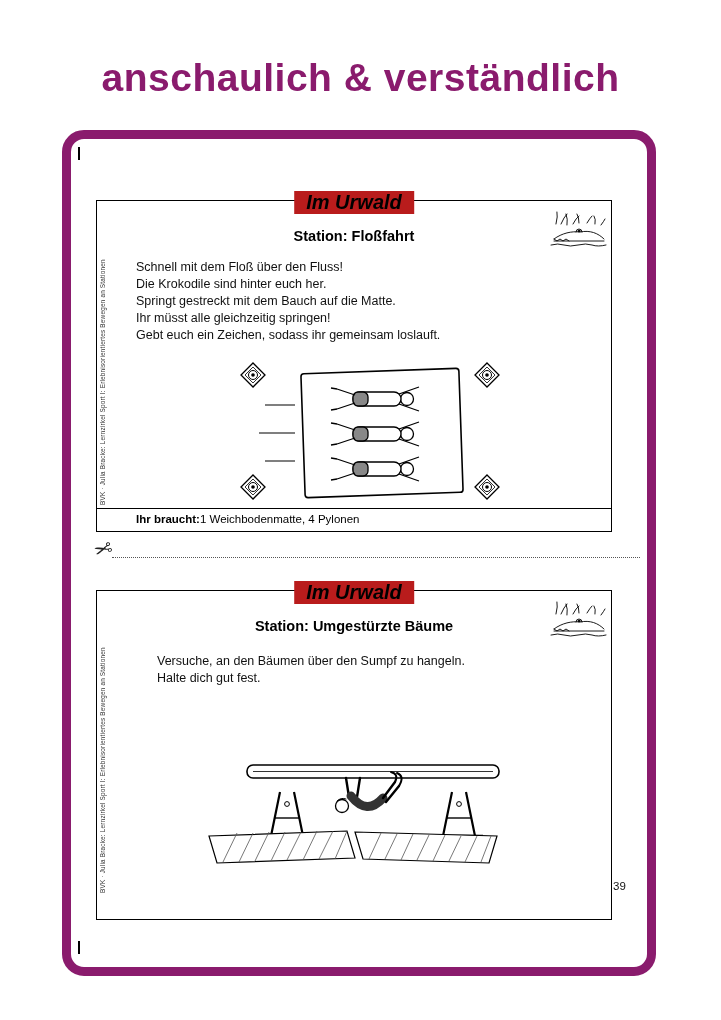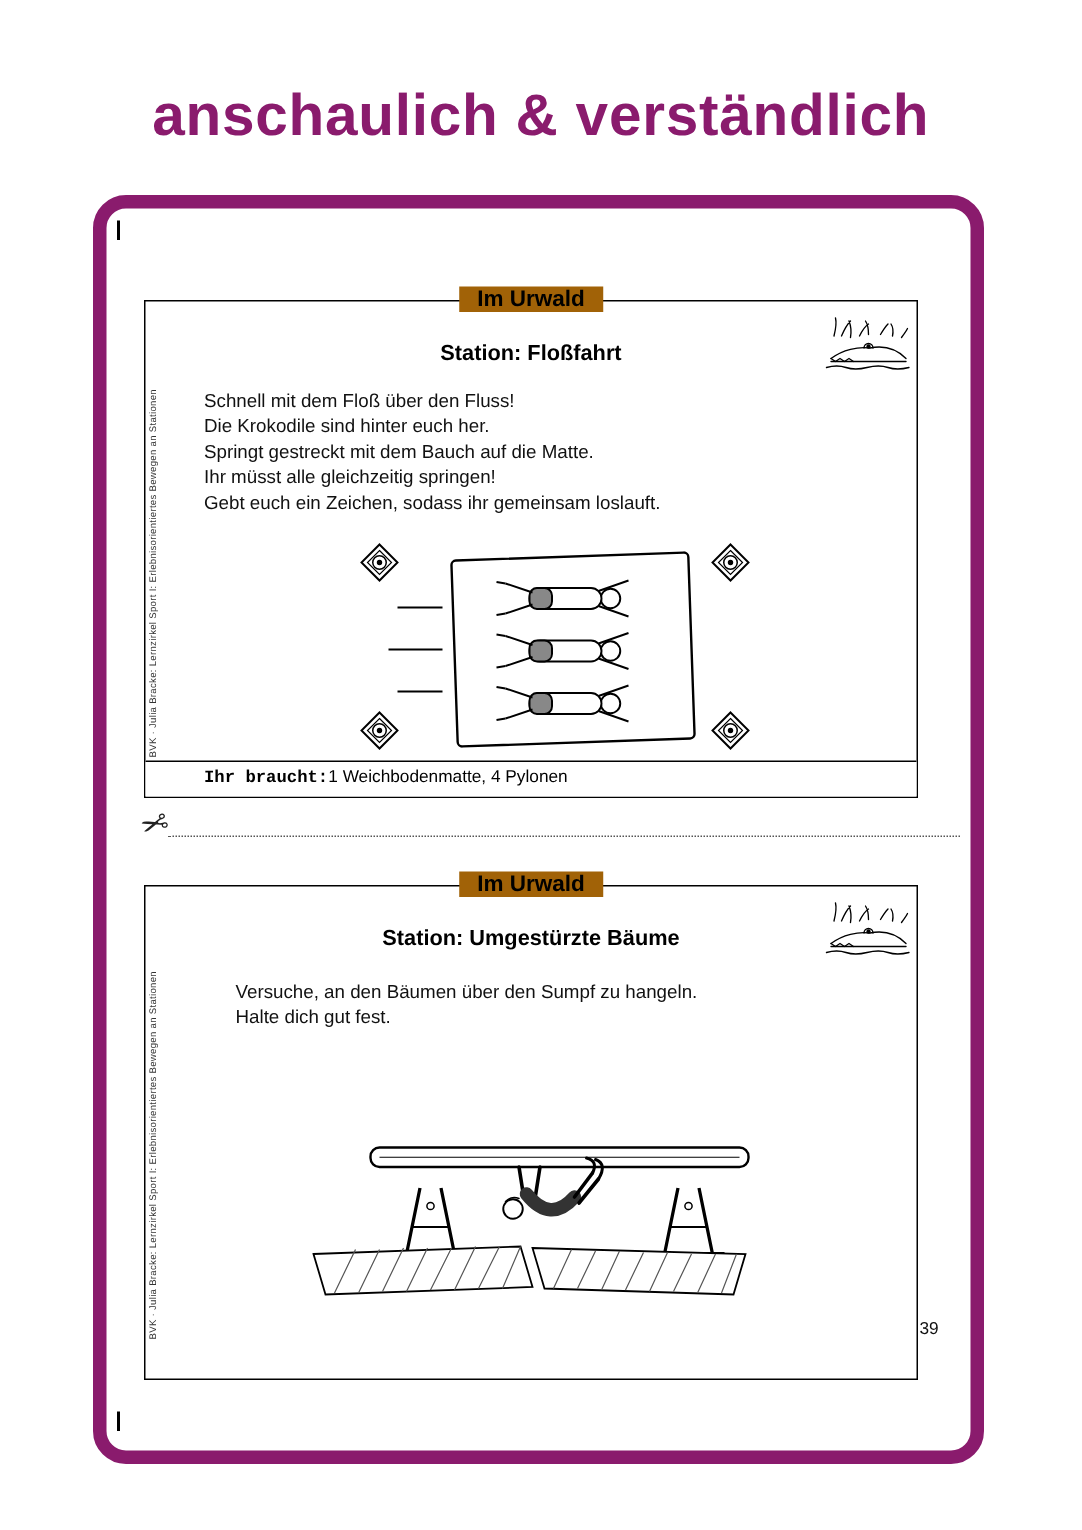--- a/index.html
+++ b/index.html
@@ -19,22 +19,23 @@
   .reg-mark { position:absolute; width:2px; height:13px; background:#000; }
   .reg-top { left:78px; top:147px; }
   .reg-bottom { left:78px; top:941px; }
 
   .card { position:absolute; background:#fff; border:1.3px solid #000; }
   .card1 { left:96px; top:200px; width:514px; height:330px; }
   .card2 { left:96px; top:590px; width:514px; height:328px; }
 
   .card-header {
     position:absolute; top:-10px; left:50%; transform:translateX(-50%);
-    background:#a16207; padding:0 12px; font-size:15px; font-weight:bold;
+    background:#b91c1c; padding:0 12px; font-size:20px; font-weight:bold;
     white-space:nowrap;
+    font-style:italic;
   }
   .station {
     position:absolute; top:27px; left:0; width:100%;
     text-align:center; font-weight:bold; font-size:14.5px;
   }
   .croc { position:absolute; top:8px; right:0px; width:64px; height:46px; }
 
   .body-text {
     position:absolute; left:39px; top:58px; right:18px;
     font-size:12.5px; line-height:17px; color:#111;
@@ -43,21 +44,21 @@
 
   .illu { position:absolute; left:0; }
   .illu1 { top:152px; width:514px; height:148px; }
   .illu2 { top:145px; width:514px; height:140px; }
 
   .materials {
     position:absolute; left:0; right:0; bottom:0;
     border-top:1.2px solid #000; padding:4px 10px 6px 39px;
     font-size:11.5px; background:#fff;
   }
-  .materials b { font-weight:bold;font-family:Liberation Mono, monospace; }
+  .materials b { font-weight:bold; }
   .materials span { margin-left:0; }
 
   .side-imprint {
     position:absolute; left:2px; top:6px; height:calc(100% - 32px);
     width:12px; font-size:6.4px; color:#333;
     writing-mode:vertical-rl; transform:rotate(180deg);
     white-space:nowrap; letter-spacing:0.2px; overflow:hidden;
   }
 
   .cut-line {

